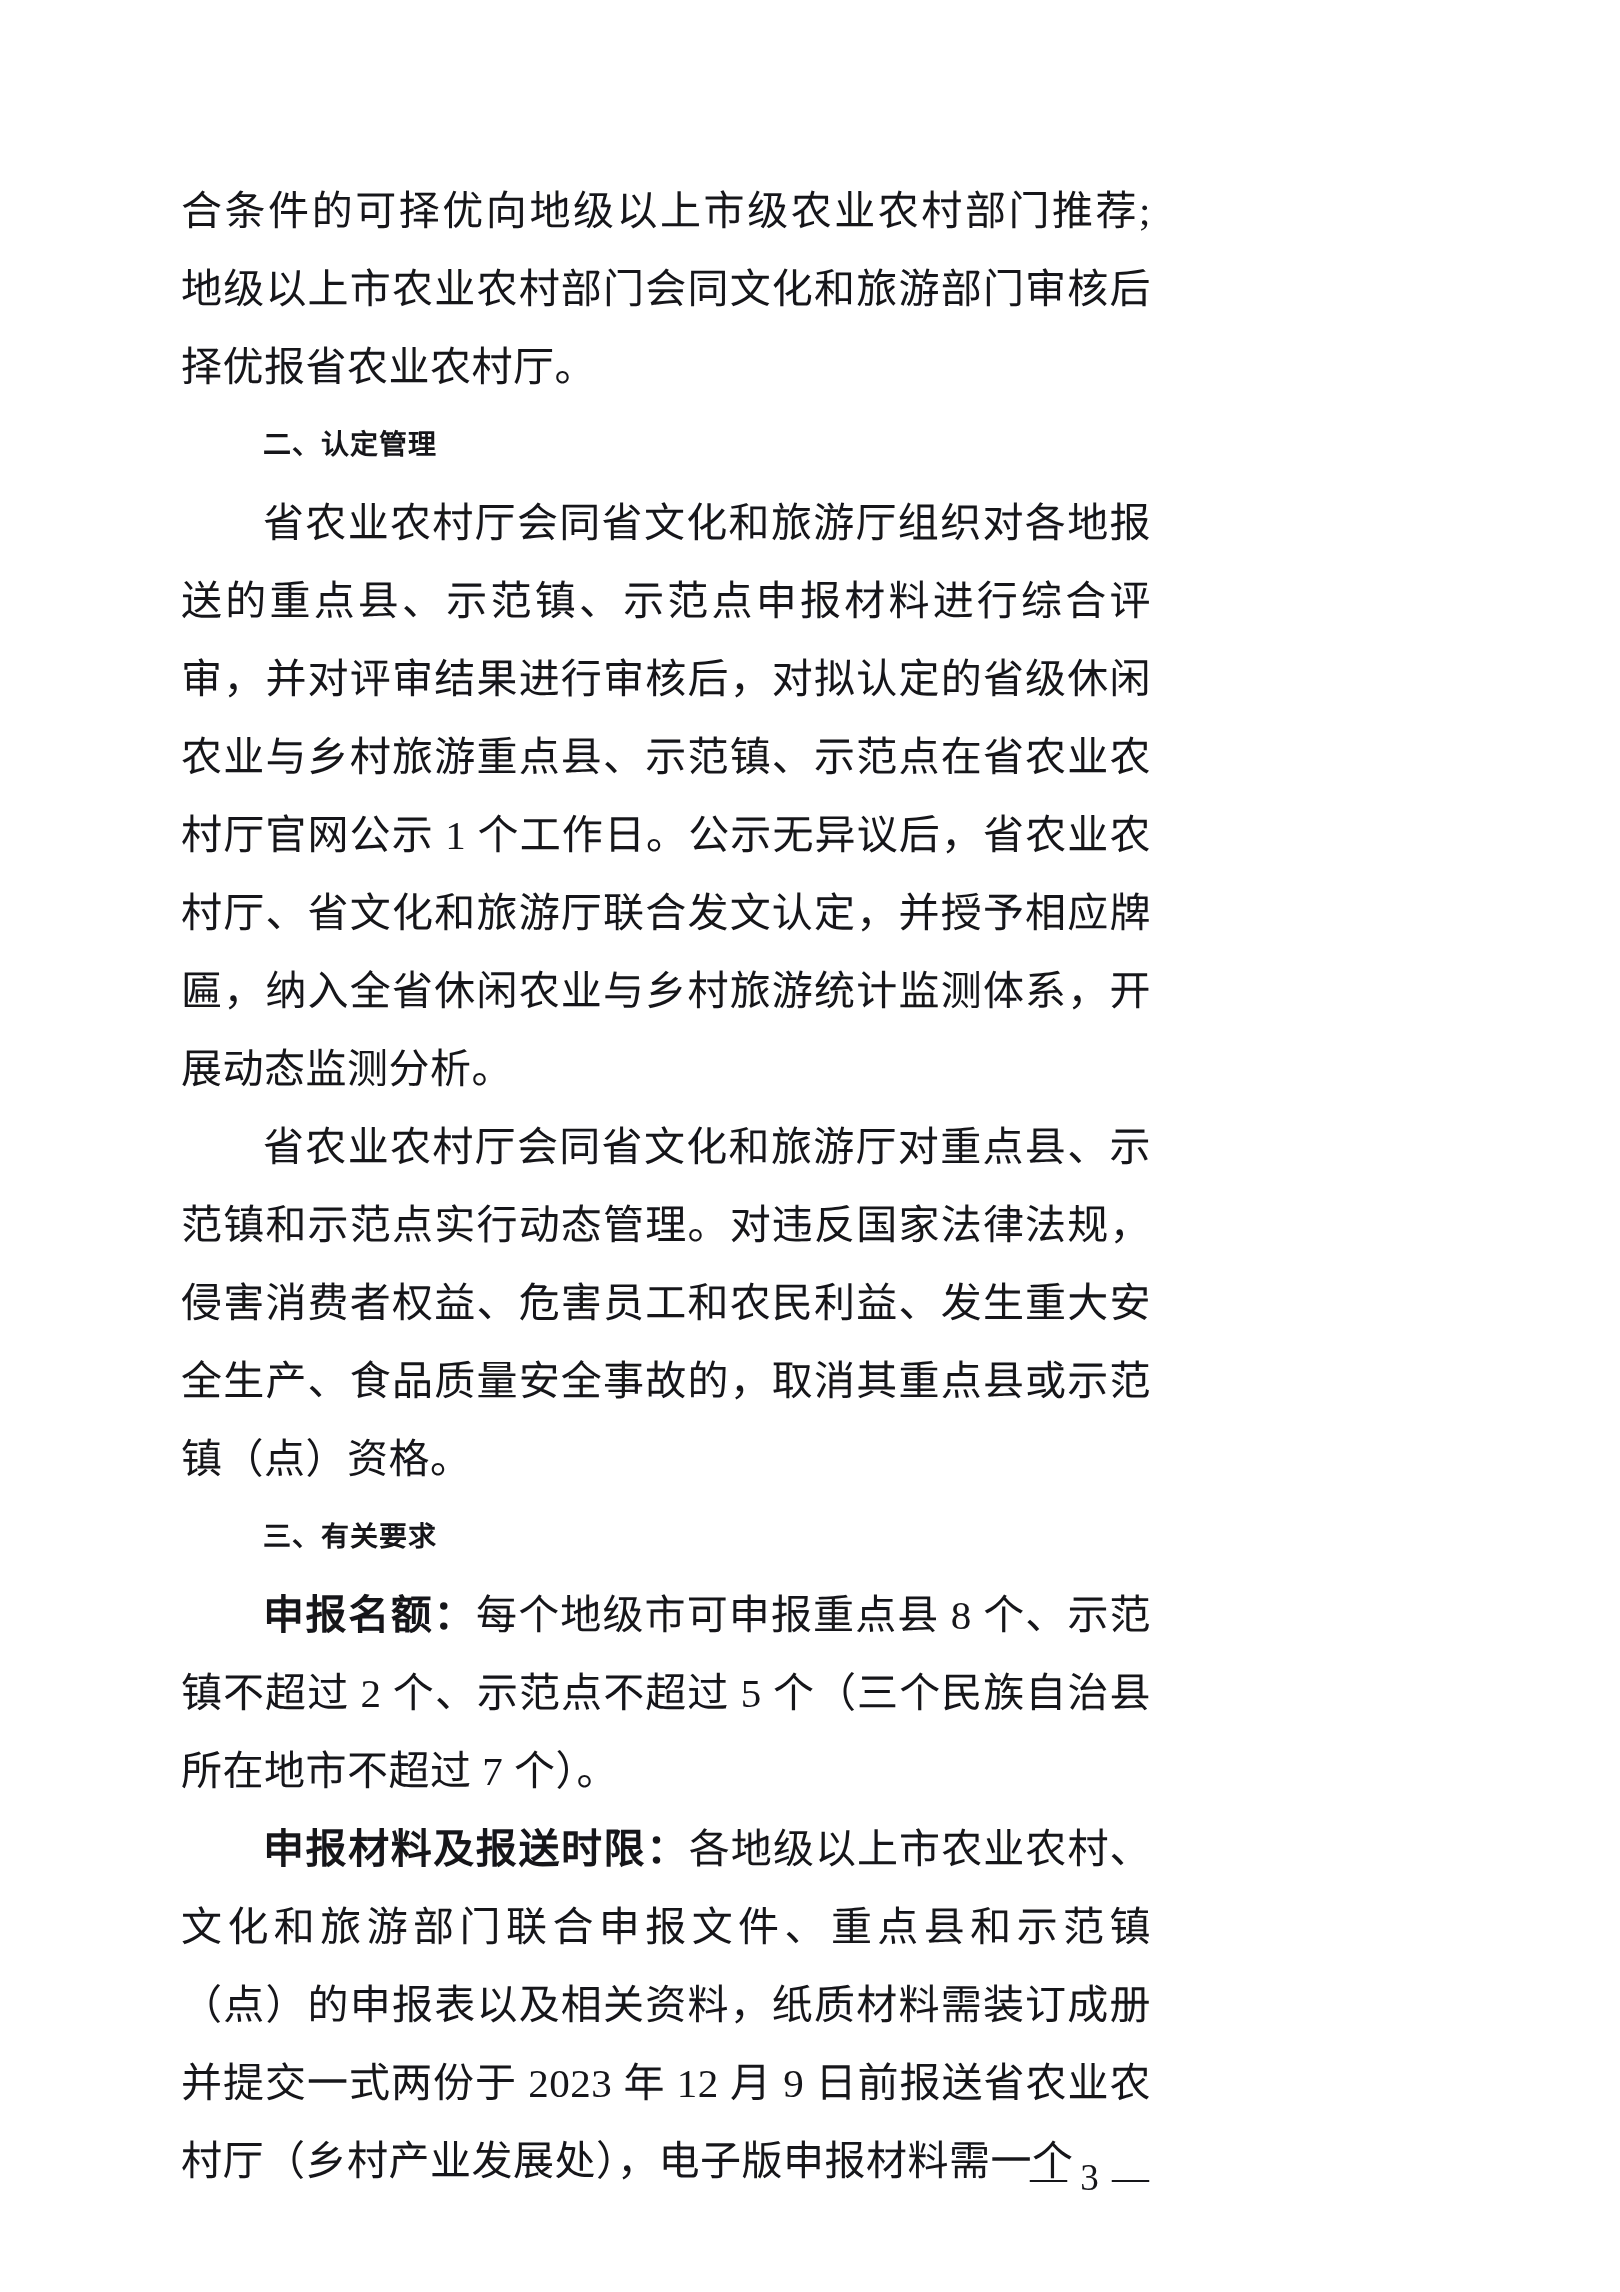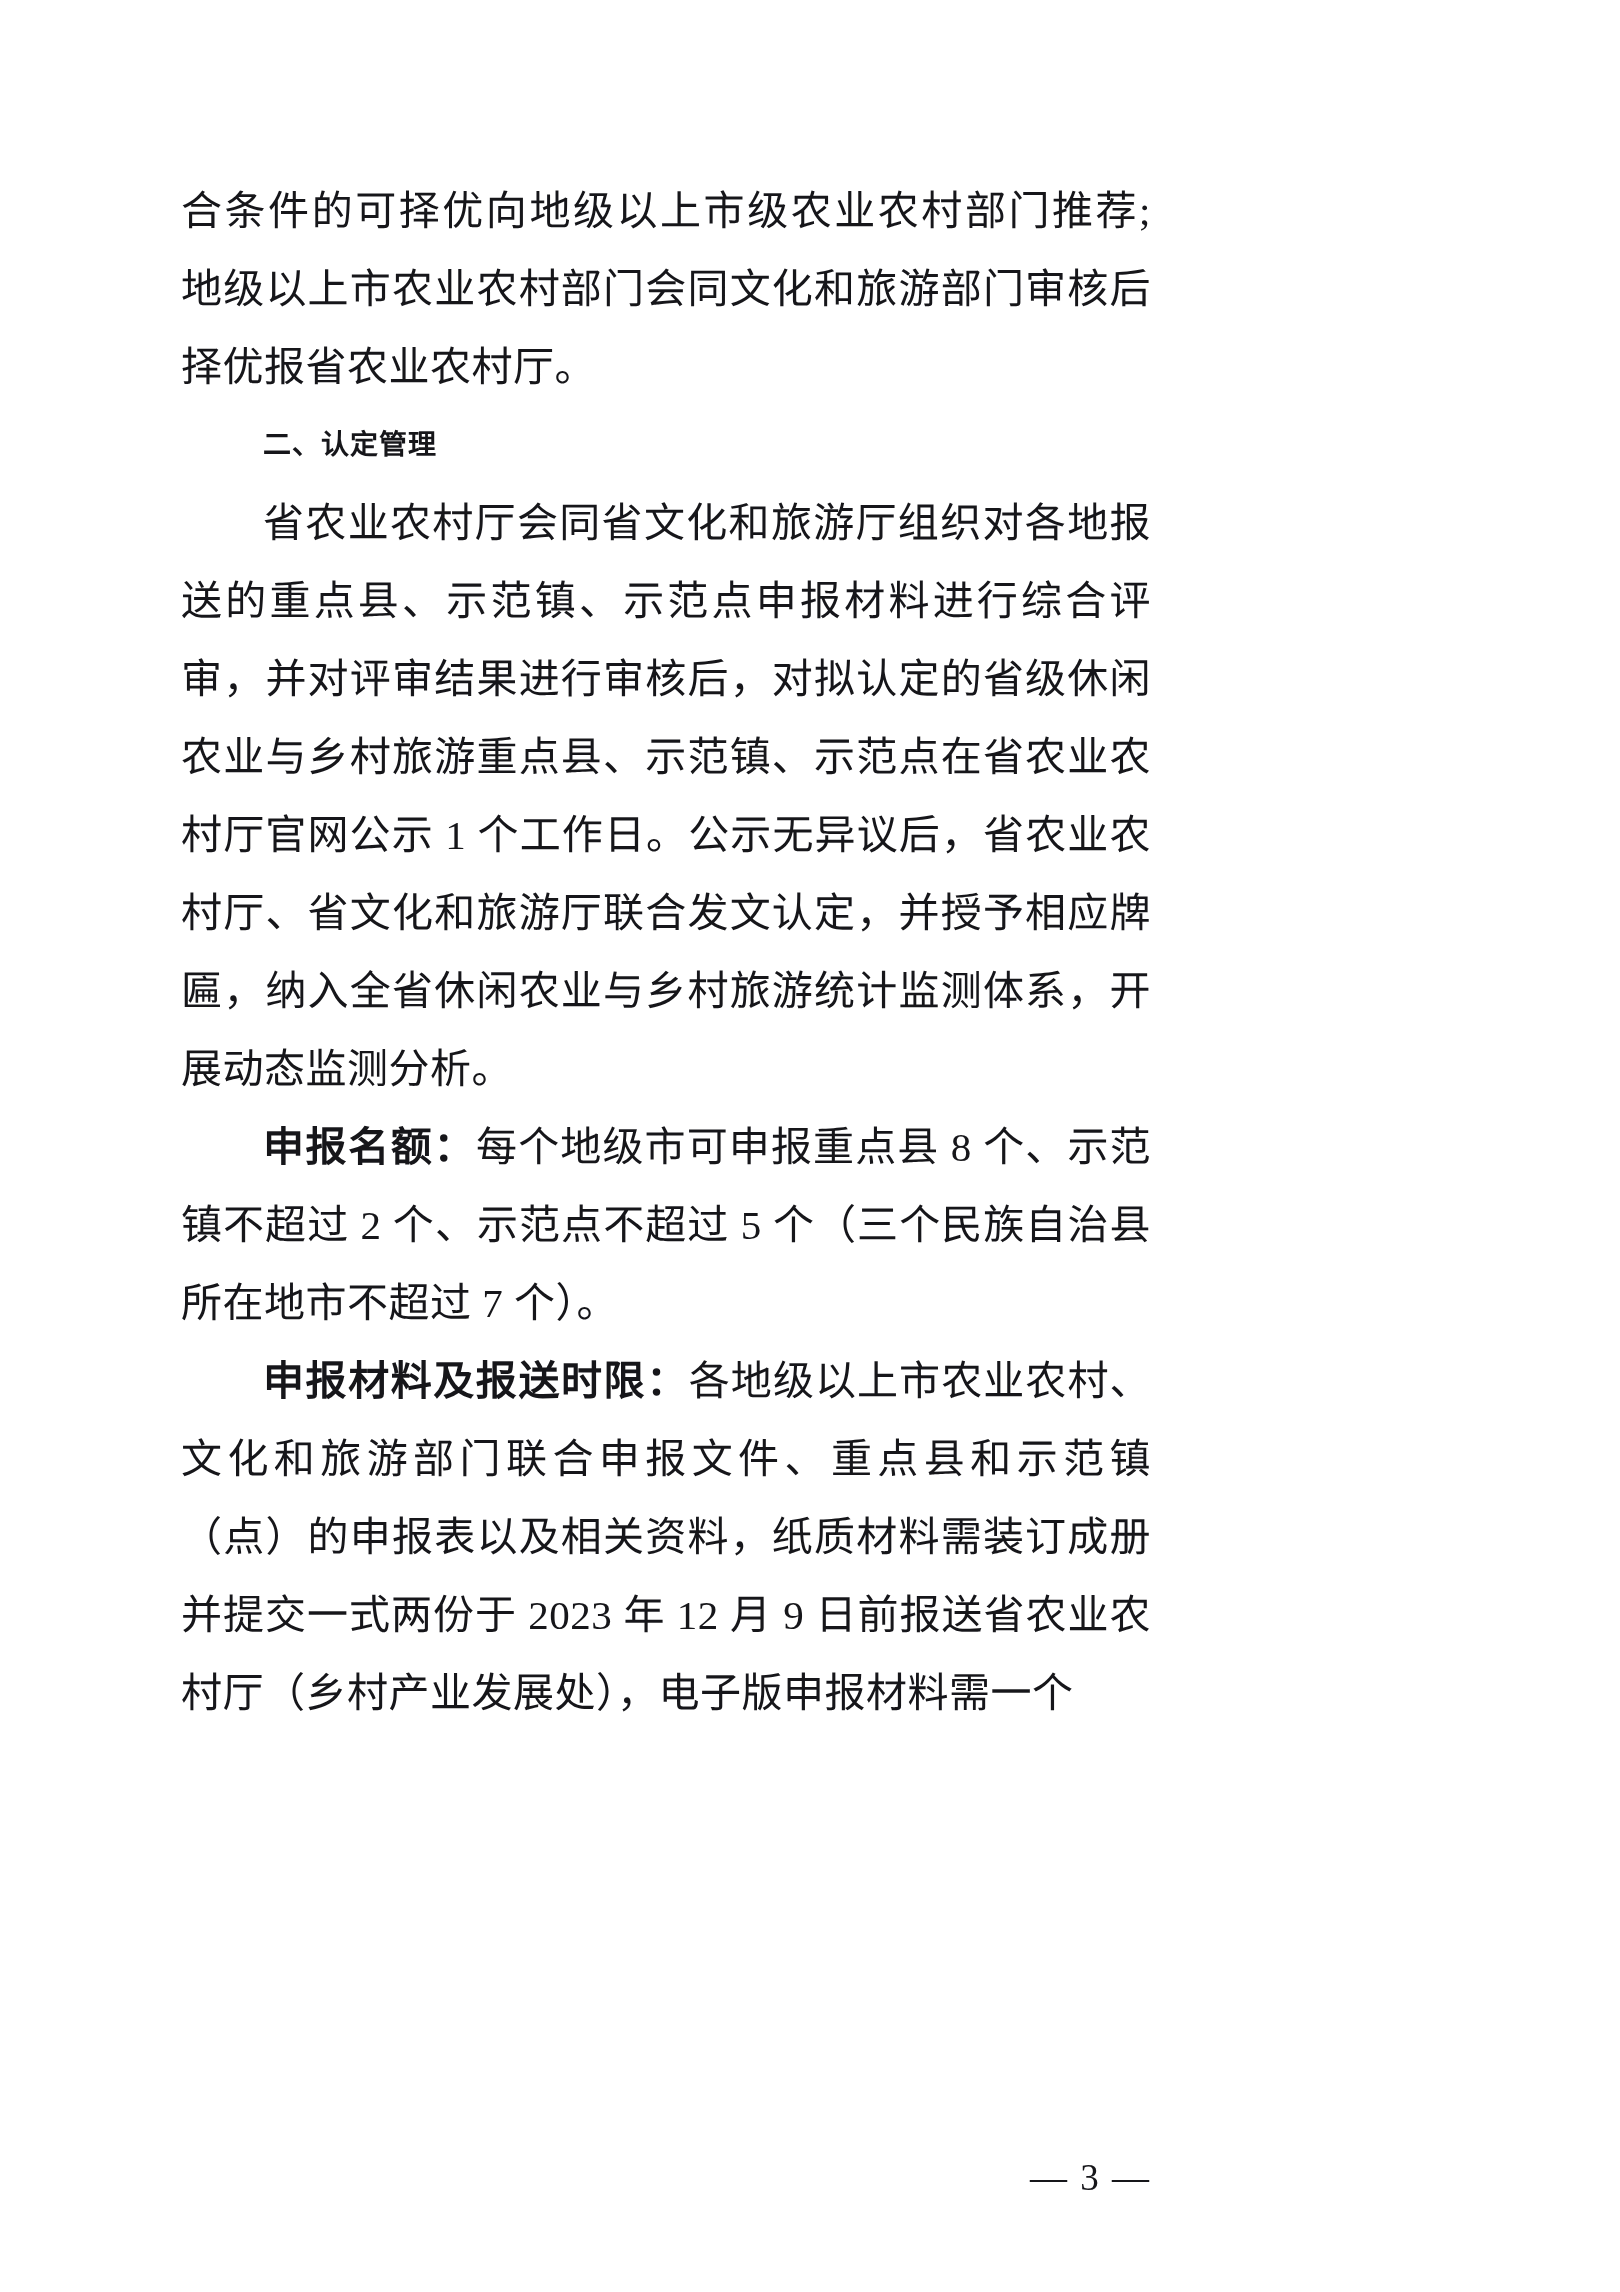--- a/index.html
+++ b/index.html
@@ -65,21 +65,23 @@
 <div class="page">
 
   <div class="body-text">
 
     <p class="para">合条件的可择优向地级以上市级农业农村部门推荐; 地级以上市农业农村部门会同文化和旅游部门审核后择优报省农业农村厅。</p>
 
     <h2 class="heading">二、认定管理</h2>
 
     <p class="para indent">省农业农村厅会同省文化和旅游厅组织对各地报送的重点县、示范镇、示范点申报材料进行综合评审，并对评审结果进行审核后，对拟认定的省级休闲农业与乡村旅游重点县、示范镇、示范点在省农业农村厅官网公示 1 个工作日。公示无异议后，省农业农村厅、省文化和旅游厅联合发文认定，并授予相应牌匾，纳入全省休闲农业与乡村旅游统计监测体系，开展动态监测分析。</p>
 
+    <p class="para indent">省农业农村厅会同省文化和旅游厅对重点县、示范镇和示范点实行动态管理。对违反国家法律法规，侵害消费者权益、危害员工和农民利益、发生重大安全生产、食品质量安全事故的，取消其重点县或示范镇（点）资格。</p>
 
+    <h2 class="heading">三、有关要求</h2>
 
 
     <p class="para indent"><span class="lead">申报名额：</span><span>每个地级市可申报重点县 8 个、示范镇不超过 2 个、示范点不超过 5 个（三个民族自治县所在地市不超过 7 个）。</span></p>
 
     <p class="para indent"><span class="lead">申报材料及报送时限：</span><span>各地级以上市农业农村、文化和旅游部门联合申报文件、重点县和示范镇（点）的申报表以及相关资料，纸质材料需装订成册并提交一式两份于 2023 年 12 月 9 日前报送省农业农村厅（乡村产业发展处），电子版申报材料需一个</span></p>
 
   </div>
 
   <div class="footer">— 3 —</div>
 

